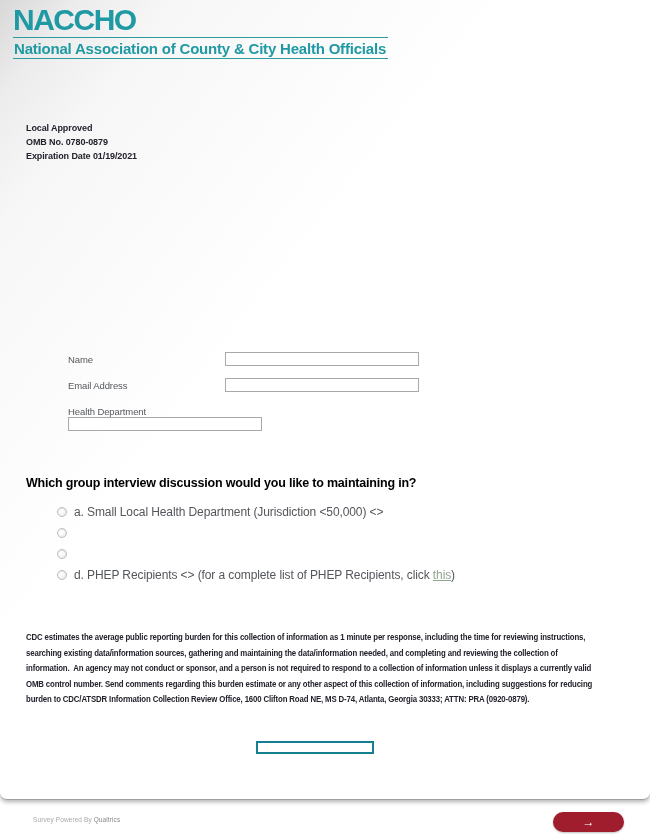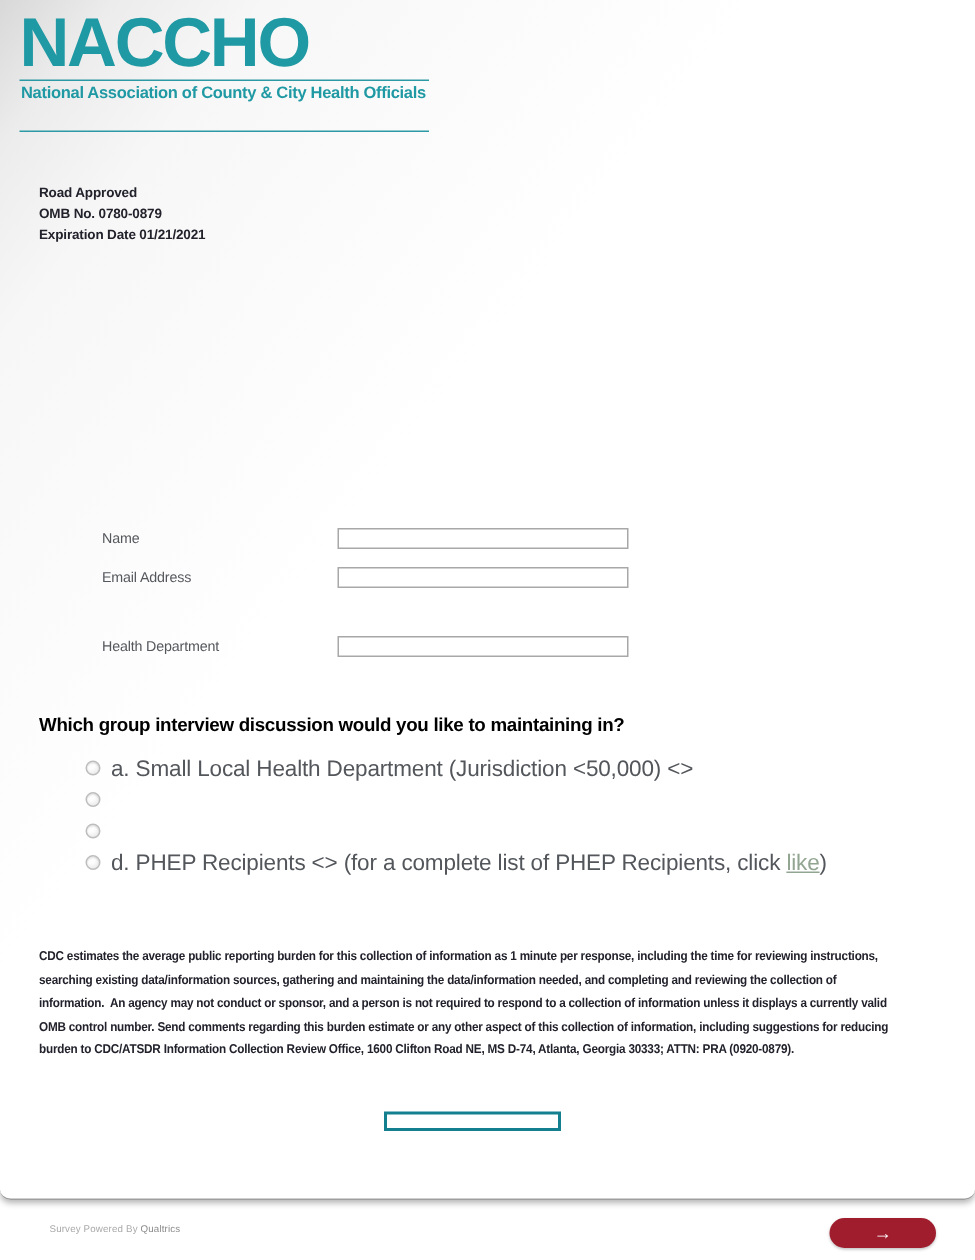--- a/index.html
+++ b/index.html
@@ -14,43 +14,43 @@
     position:absolute; left:0; top:0;
     width:650px; height:800px;
     background:linear-gradient(128deg,#d8d8d8 0%,#ececec 6%,#f7f7f7 14%,#ffffff 40%);
     border-bottom:1px solid #9e9e9e;
     border-radius:0 0 7px 7px;
     box-shadow:0 2px 4px rgba(0,0,0,0.30);
   }
   
   .logo { position:absolute; left:13px; top:4px; }
   .logo-text {
-    font-size:46px; font-weight:bold; line-height:1.05;
+    font-size:30px; font-weight:bold; line-height:1.05;
     letter-spacing:-1.5px; color:#1F99A3;
   }
   .logo-tagline {
     margin-top:1px; width:max-content;
     border-top:1px solid #2b9aa4; border-bottom:1px solid #2b9aa4;
-    padding:2px 2px 19px 1px;
-    font-size:11px; letter-spacing:-0.2px; color:#1F99A3; font-weight:bold;
+    padding:2px 2px 1px 1px;
+    font-size:15px; letter-spacing:-0.2px; color:#1F99A3; font-weight:bold;
   }
   
   .approved {
     position:absolute; left:26px; top:121px;
     font-size:9px; font-weight:bold; color:#22222c; line-height:14px;
     letter-spacing:-0.1px;
   }
   
   .page-title {
     position:absolute; left:26px; top:216px; width:565px;
     font-size:14px; font-weight:bold; color:#000; line-height:24px;
   }
   
   .field-row { position:absolute; left:68px; display:flex; align-items:flex-start; }
-  .field-row.r1 { top:352px; } .field-row.r2 { top:378px; } .field-row.r3 { top:424px; }
+  .field-row.r1 { top:352px; } .field-row.r2 { top:378px; } .field-row.r3 { top:404px;flex-direction:column; }
   .field-label {
     width:157px; font-size:9.5px; color:#54575c; padding-top:2px; letter-spacing:-0.1px;
   }
   .text-input {
     width:194px; height:14px; border:1px solid #a8a8a8; background:#fff;
     font-size:10px; padding:0 3px; outline:none; border-radius:0;
   }
   
   .question {
     position:absolute; left:26px; top:476px;
@@ -59,21 +59,21 @@
   
   .options { position:absolute; left:57px; top:506px; }
   .option { display:flex; align-items:flex-start; height:21px; cursor:pointer; }
   .radio {
     width:10px; height:10px; border-radius:50%;
     border:1px solid #bdbdbd;
     background:radial-gradient(circle at 35% 30%, #fdfdfd 30%, #e2e2e2 100%);
     box-shadow:inset 0 1px 1px rgba(0,0,0,0.10);
     margin:1px 7px 0 0; flex:none;
   }
-  .option-label { font-size:15px; color:#53565b; line-height:13px; letter-spacing:-0.1px; }
+  .option-label { font-size:12px; color:#53565b; line-height:13px; letter-spacing:-0.1px; }
   .option-label a, .link-green {
     color:#91A591; text-decoration:underline; cursor:pointer;
   }
   
   .burden {
     position:absolute; left:26px; top:630px;
     font-size:8.5px; font-weight:bold; color:#22222c;
     letter-spacing:-0.15px;
     transform:scaleX(0.92); transform-origin:0 0;
   }
@@ -105,23 +105,23 @@
 <body>
 
 <div class="card">
 
   <div class="logo">
     <div class="logo-text">NACCHO</div>
     <div class="logo-tagline">National Association of County &amp; City Health Officials</div>
   </div>
 
   <div class="approved">
-    <div>Road Approved</div>
+    <div>Local Approved</div>
     <div>OMB No. 0780-0879</div>
-    <div>Expiration Date 01/21/2021</div>
+    <div>Expiration Date 01/19/2021</div>
   </div>
 
 
   <div class="field-row r1">
     <div class="field-label">Name</div>
     <input class="text-input" type="text" value="" style="">
   </div>
   <div class="field-row r2">
     <div class="field-label">Email Address</div>
     <input class="text-input" type="text" value="" style="">
@@ -139,21 +139,21 @@
       <span class="option-label">a. Small Local Health Department (Jurisdiction &lt;50,000) &lt;&gt;</span>
     </div>
     <div class="option">
       <span class="radio"></span>
     </div>
     <div class="option">
       <span class="radio"></span>
     </div>
     <div class="option">
       <span class="radio"></span>
-      <span class="option-label"><span>d. PHEP Recipients &lt;&gt; (for a complete list of PHEP Recipients, click </span><span class="link-green">like</span><span>)</span></span>
+      <span class="option-label"><span>d. PHEP Recipients &lt;&gt; (for a complete list of PHEP Recipients, click </span><span class="link-green">this</span><span>)</span></span>
     </div>
   </div>
 
   <div class="burden">
     <div>CDC estimates the average public reporting burden for this collection of information as 1 minute per response, including the time for reviewing instructions,</div>
     <div>searching existing data/information sources, gathering and maintaining the data/information needed, and completing and reviewing the collection of</div>
     <div>information.&nbsp; An agency may not conduct or sponsor, and a person is not required to respond to a collection of information unless it displays a currently valid</div>
     <div>OMB control number. Send comments regarding this burden estimate or any other aspect of this collection of information, including suggestions for reducing</div>
     <div>burden to CDC/ATSDR Information Collection Review Office, 1600 Clifton Road NE, MS D-74, Atlanta, Georgia 30333; ATTN: PRA (0920-0879).</div>
   </div>

